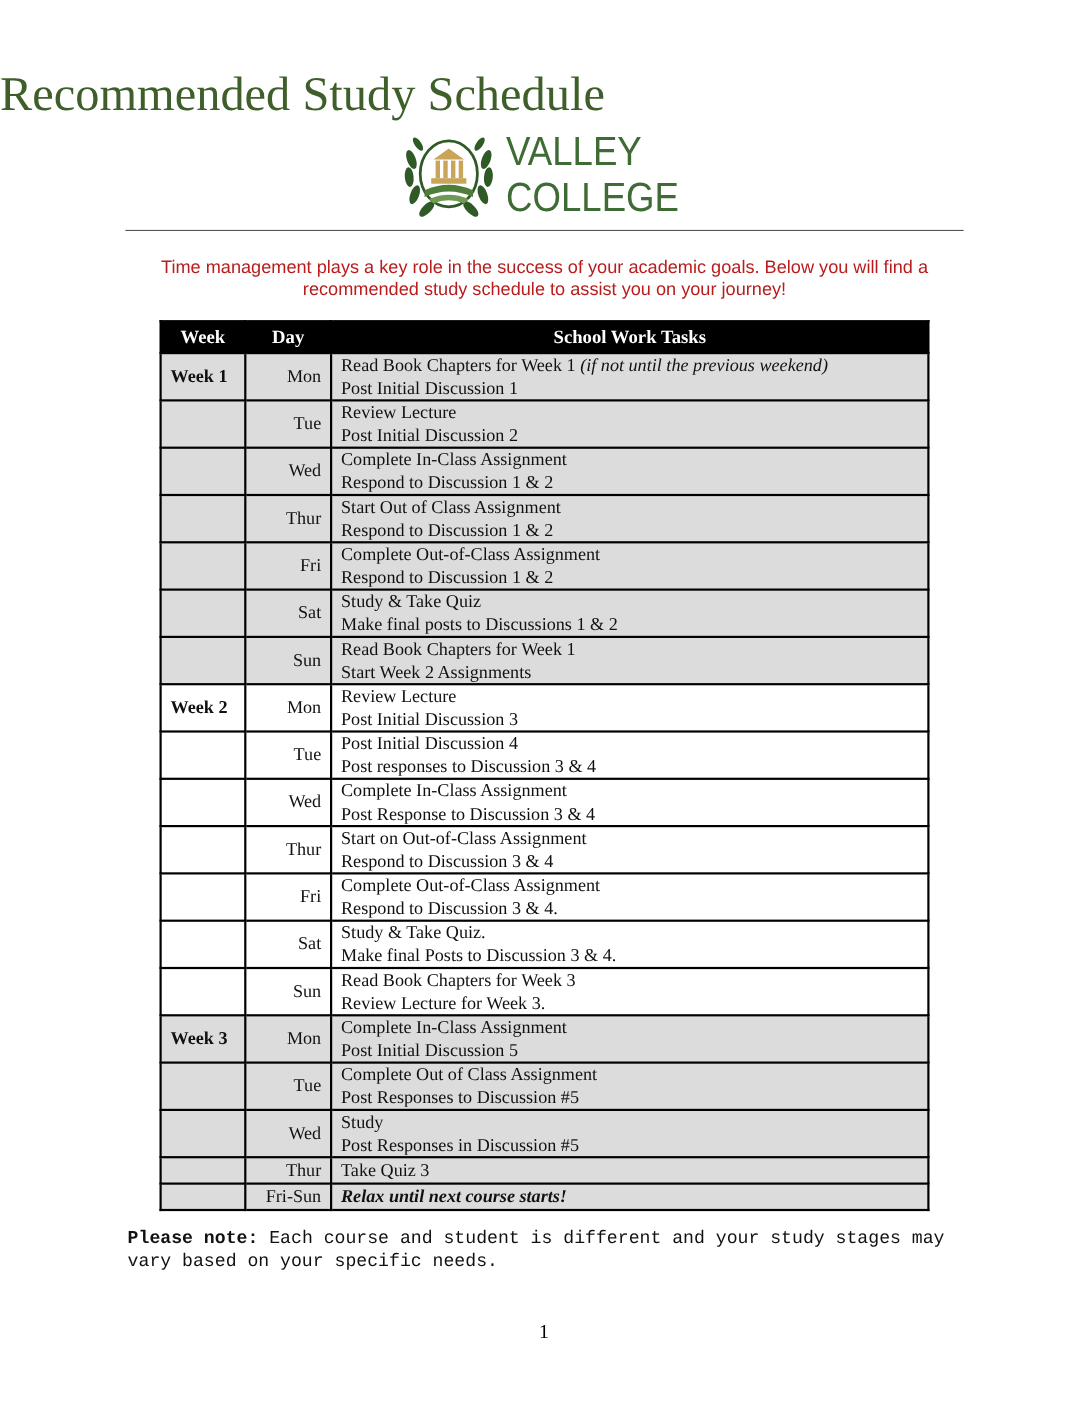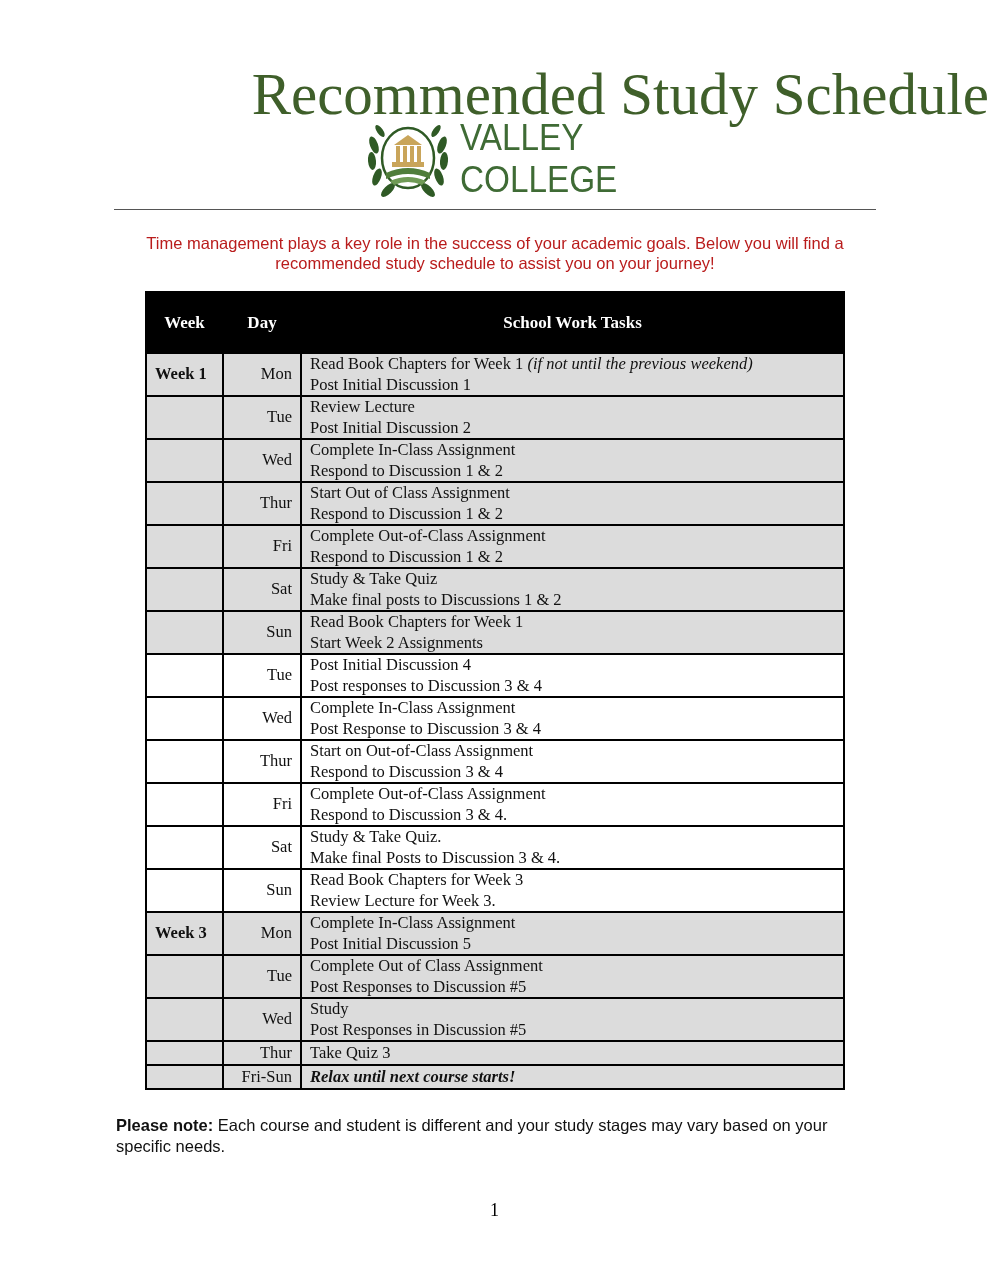--- a/index.html
+++ b/index.html
@@ -1,36 +1,36 @@
 <!DOCTYPE html>
 <html><head>
 <meta charset="utf-8">
 <style>
   html,body{margin:0;padding:0;background:#fff;}
   body{width:989px;height:1280px;position:relative;overflow:hidden;}
-  .title{position:absolute;top:60px;left:0;width:989px;text-align:right;
-    font-family:"Liberation Serif",serif;font-size:59px;color:#3f5f2a;}
+  .title{position:absolute;top:60px;left:0;width:989px;text-align:left;
+    font-family:"Liberation Serif",serif;font-size:44px;color:#3f5f2a;}
   .logo{position:absolute;top:115px;left:364px;width:270px;height:90px;}
   .logo svg{position:absolute;left:0;top:0;}
   .logo-text{position:absolute;left:96px;top:2px;font-family:"Liberation Sans",sans-serif;
     font-size:37px;line-height:42px;color:#3f6b35;transform:scaleX(0.9);transform-origin:left top;}
   .rule{position:absolute;top:209px;left:114px;width:762px;height:1px;background:#555;}
   .intro{position:absolute;top:233px;left:110px;width:770px;text-align:center;
     font-family:"Liberation Sans",sans-serif;font-size:16.5px;line-height:20px;color:#b91c1c;}
   table.sched{position:absolute;top:291px;left:145px;width:700px;border-collapse:collapse;
     font-family:"Liberation Serif",serif;font-size:16.5px;color:#111;}
-  table.sched th{background:#000;color:#fff;font-weight:bold;height:27px;padding:16px;font-size:17px;border:2px solid #000;}
+  table.sched th{background:#000;color:#fff;font-weight:bold;height:27px;padding:0;font-size:17px;border:2px solid #000;}
   table.sched td{border:2px solid #000;padding:0 8px;line-height:20.5px;vertical-align:middle;}
   table.sched tr.g td{background:#dcdcdc;}
   table.sched tr.w td{background:#fff;}
   td.wk{width:59px;font-weight:bold;}
   td.dy{width:60px;text-align:right;}
   tr.two td{height:38.5px;}
   tr.one td{height:22px;}
-  .note{position:absolute;top:1115px;left:116px;width:760px;font-family:Liberation Sans, sans-serif;
+  .note{position:absolute;top:1115px;left:116px;width:760px;font-family:Liberation Mono, monospace;
     font-size:16.5px;line-height:21px;color:#111;}
   .pagenum{position:absolute;top:1200px;left:0;width:989px;text-align:center;font-family:"Liberation Serif",serif;font-size:18px;}
   .bi{font-weight:bold;font-style:italic;}
 </style>
 </head>
 <body>
 
 <div class="title">Recommended Study Schedule</div>
 
 <div class="logo">
@@ -126,20 +126,28 @@
       </tr>
       <tr class="g two">
         <td class="wk"></td>
         <td class="dy">Sun</td>
         <td>
           <div><span>Read Book Chapters for Week 1</span></div>
           <div>Start Week 2 Assignments</div>
         </td>
       </tr>
       <tr class="w two">
+        <td class="wk">Week 2</td>
+        <td class="dy">Mon</td>
+        <td>
+          <div><span>Review Lecture</span></div>
+          <div>Post Initial Discussion 3</div>
+        </td>
+      </tr>
+      <tr class="w two">
         <td class="wk"></td>
         <td class="dy">Tue</td>
         <td>
           <div><span>Post Initial Discussion 4</span></div>
           <div>Post responses to Discussion 3 &amp; 4</div>
         </td>
       </tr>
       <tr class="w two">
         <td class="wk"></td>
         <td class="dy">Wed</td>

